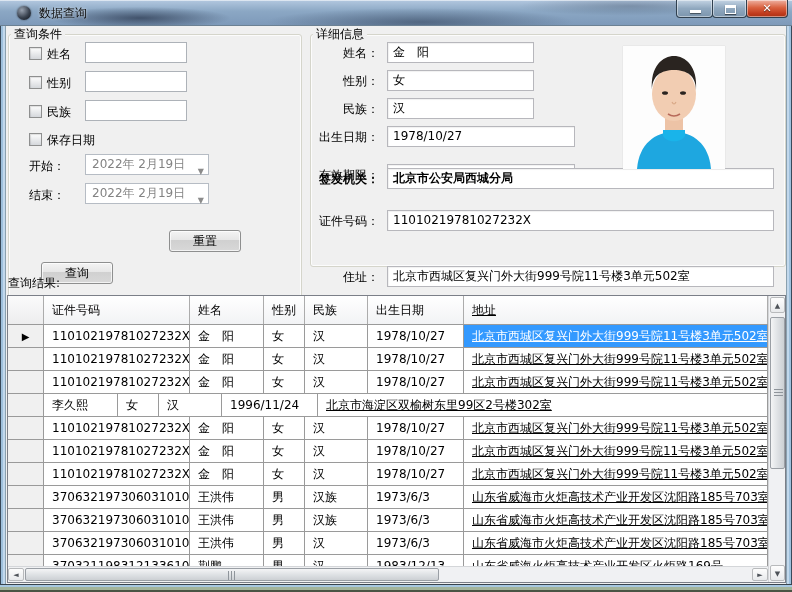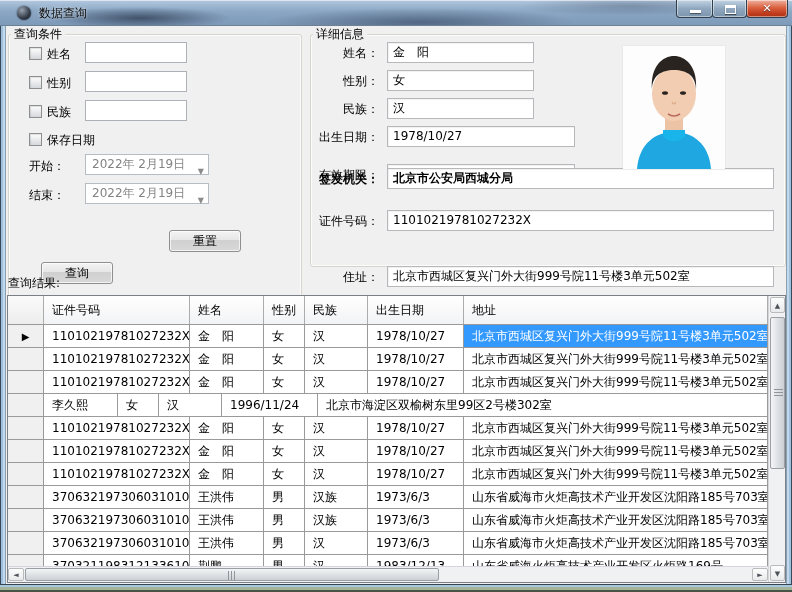--- a/index.html
+++ b/index.html
@@ -62,21 +62,21 @@
 
   
   .results-label { position:absolute; left:8px; top:275px; }
   .grid { position:absolute; left:7px; top:295px; width:779px; height:288px; border:1px solid #7b7f88; background:#fef9c3; overflow:hidden; }
   .grid-content { position:absolute; left:0; top:0; right:17px; bottom:16px; overflow:hidden; }
   .ghead { display:flex; height:29px; border-bottom:1px solid #9a9a9a; background:linear-gradient(#ffffff,#f2f3f5); }
   .ghcell { border-right:1px solid #acacac; line-height:28px; padding-left:8px; white-space:nowrap; overflow:hidden; flex:none; }
   .grow { display:flex; height:23px; }
   .gcell { border-right:1px solid #9a9a9a; border-bottom:1px solid #9a9a9a; line-height:22px; padding-left:8px; white-space:nowrap; overflow:hidden; flex:none; background:#fff; }
   .c-w0 { width:36px; } .c-id { width:146px; } .c-name { width:74px; } .c-gender { width:41px; }
-  .c-ethnicity { width:63px; } .c-birthdate { width:96px; } .c-address { flex:1 1 auto; }
+  .c-ethnicity { width:63px; } .c-birthdate { width:96px; } .c-address { flex:1 1 auto;text-decoration:underline; }
   .sel-cell { width:36px; background:#f0f0f0; padding-left:0; text-align:center; }
   .gcell.selected { background:#3399ff; color:#fff; }
   .selarrow { font-size:10px; color:#000; }
 
   
   .vscroll { position:absolute; right:0; top:0; bottom:0; width:17px; background:#f0f1f3; border-left:1px solid #d4d6d9; }
   .hscroll { position:absolute; left:0; right:17px; bottom:0; height:16px; background:#f0f1f3; border-top:1px solid #d4d6d9; }
   .sbtn { position:absolute; background:linear-gradient(#fdfdfd,#e8eaec); border:1px solid #b8babc; border-radius:2px; color:#4d5258; text-align:center; }
   .vscroll .sbtn { left:1px; width:15px; height:16px; font-size:7px; line-height:16px; }
   .vscroll .up { top:1px; } .vscroll .down { bottom:1px; }

